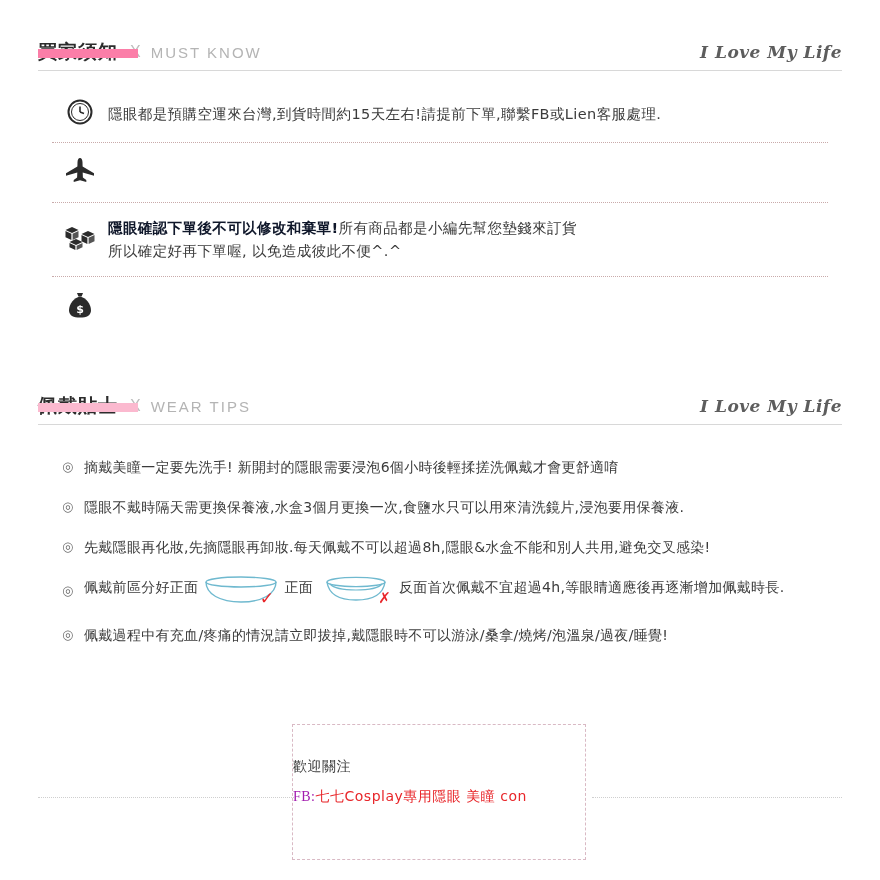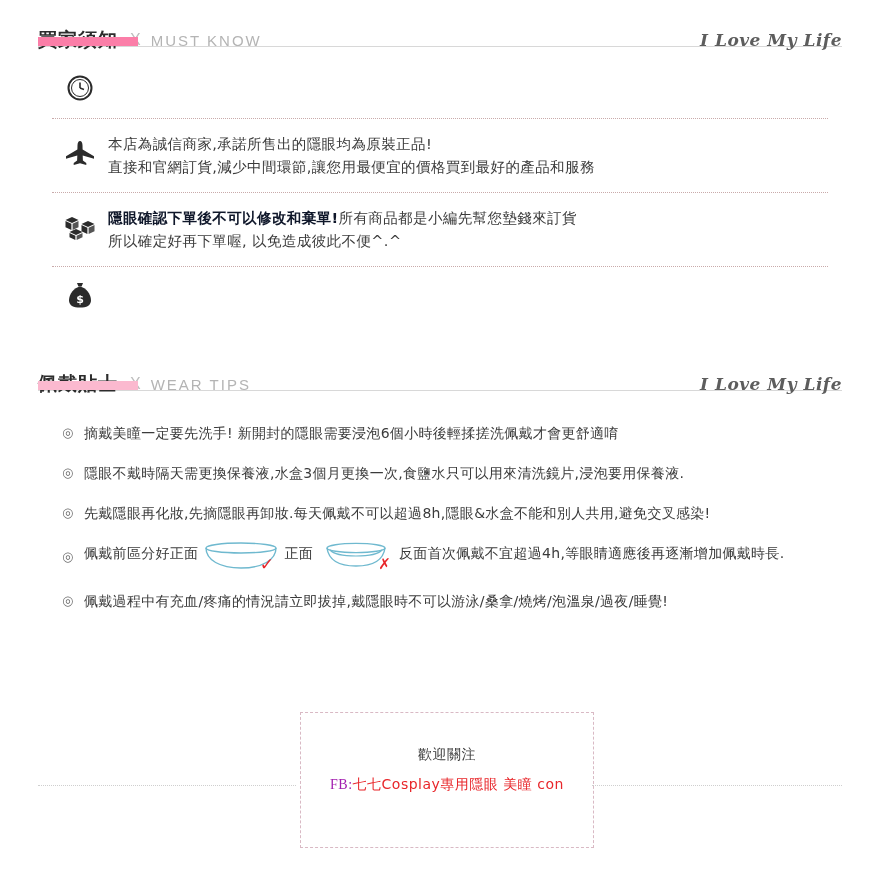--- a/index.html
+++ b/index.html
@@ -17,21 +17,21 @@
   .page {
     position: relative;
     width: 880px;
     height: 880px;
     box-sizing: border-box;
   }
 
   
   .section-head {
     position: relative;
-    margin: 0 38px;
+    margin: 12px 38px;
     padding-top: 20px;
     height: 46px;
     box-sizing: border-box;
   }
   .sh-row {
     display: flex;
     align-items: flex-end;
     height: 30px;
   }
   .sh-title {
@@ -158,27 +158,26 @@
   }
   .mark.no {
     color: #e8262a;
     right: 4px;
     bottom: -3px;
   }
 
   
   .follow-box {
     position: absolute;
-    left: 300px;
+    left: 292px;
     top: 712px;
     width: 294px;
     height: 136px;
     border: 1px dashed #d9b9c4;
     box-sizing: border-box;
-    text-align: center;
     padding-top: 26px;
   }
   .follow-line {
     font-size: 14px;
     line-height: 30px;
     color: #3b3b3b;
     letter-spacing: 0.5px;
   }
   .follow-line .fb-label {
     color: #a21caf;
@@ -224,31 +223,30 @@
 
     <div class="mk-row">
       <div class="mk-icon">
         <svg width="26" height="26" viewBox="0 0 26 26">
           <circle cx="13" cy="13" r="11.5" fill="none" stroke="#2b2b2b" stroke-width="2"></circle>
           <circle cx="13" cy="13" r="8.5" fill="none" stroke="#2b2b2b" stroke-width="1"></circle>
           <line x1="13" y1="13" x2="13" y2="7.5" stroke="#2b2b2b" stroke-width="1.6"></line>
           <line x1="13" y1="13" x2="17" y2="14.5" stroke="#2b2b2b" stroke-width="1.6"></line>
         </svg>
       </div>
+      <div class="mk-text">
+        <div>隱眼都是預購空運來台灣,到貨時間約15天左右!請提前下單,聯繫FB或Lien客服處理.</div>
+      </div>
     </div>
 
     <div class="mk-row">
       <div class="mk-icon">
         <svg width="30" height="28" viewBox="0 0 30 28">
           <path d="M15 1 c1.6 0 2.4 1.8 2.5 4.2 l0.1 4.2 L29 16.2 v2.6 l-11.3 -3.4 l0.2 5.1 l3.4 2.6 v2.0 L15 23.2 l-6.3 1.9 v-2.0 l3.4 -2.6 l0.2 -5.1 L1 18.8 v-2.6 l11.4 -6.8 l0.1 -4.2 C12.6 2.8 13.4 1 15 1 z" fill="#2b2b2b"></path>
         </svg>
-      </div>
-      <div class="mk-text">
-        <div>本店為誠信商家,承諾所售出的隱眼均為原裝正品!</div>
-        <div>直接和官網訂貨,減少中間環節,讓您用最便宜的價格買到最好的產品和服務</div>
       </div>
     </div>
 
 
     <div class="mk-row">
       <div class="mk-icon">
         <svg width="34" height="26" viewBox="0 0 34 26">
           <path d="M9 2 L15.5 5 L9 8 L2.5 5 Z" fill="#2b2b2b"></path>
           <path d="M2.5 6 L8.4 8.8 V15 L2.5 12.2 Z" fill="#2b2b2b"></path>
           <path d="M9.6 8.8 L15.5 6 V12.2 L9.6 15 Z" fill="#555"></path>

